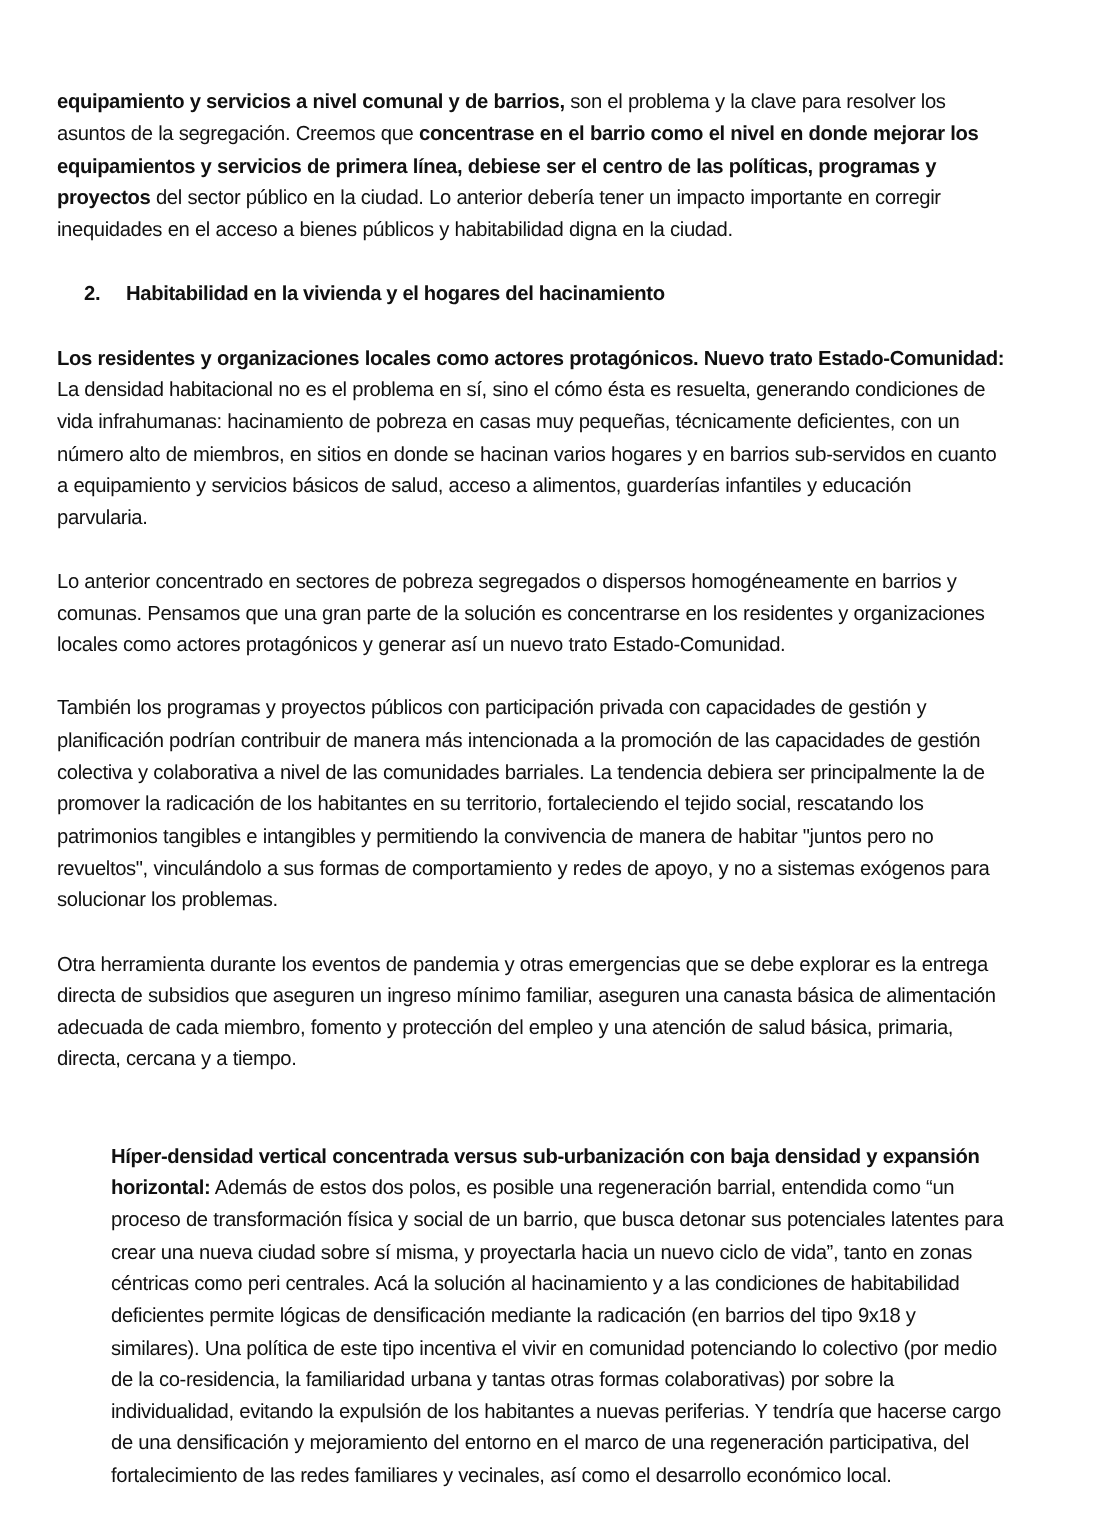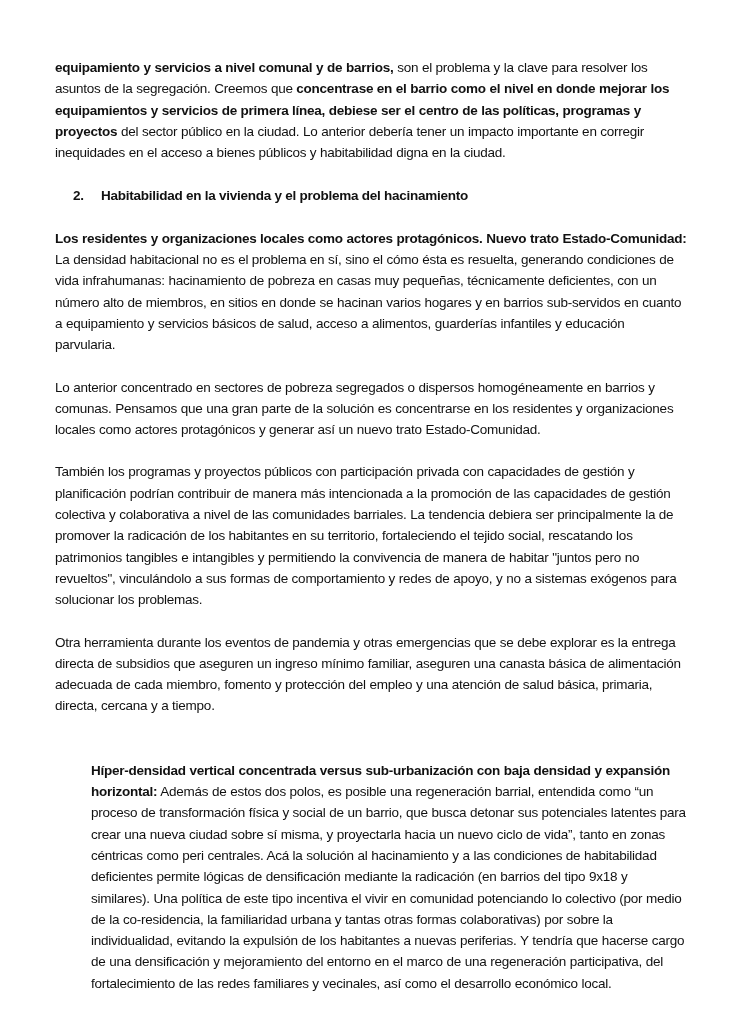--- a/index.html
+++ b/index.html
@@ -11,21 +11,21 @@
     position: relative;
     width: 737px;
     height: 1024px;
     background: #ffffff;
     color: #111111;
     font-family: "Liberation Sans", "DejaVu Sans", sans-serif;
     overflow: hidden;
     box-sizing: border-box;
   }
   .content {
-    padding: 57px 50px 0 55px;
+    padding: 57px 50px 0 38px;
     width: 632px;
     box-sizing: content-box;
   }
   .para {
     margin: 0 0 21px 0;
     font-size: 13.5px;
     letter-spacing: -0.25px;
     line-height: 21.3px;
     text-align: left;
     word-spacing: 0.2px;
@@ -54,21 +54,21 @@
 </head>
 <body>
 
 <div class="page">
   <div class="content">
 
     <p class="para"><span class="b">equipamiento y servicios a nivel comunal y de barrios,</span><span> son el problema y la clave para resolver los asuntos de la segregación. Creemos que </span><span class="b">concentrase en el barrio como el nivel en donde mejorar los equipamientos y servicios de primera línea, debiese ser el centro de las políticas, programas y proyectos</span><span> del sector público en la ciudad. Lo anterior debería tener un impacto importante en corregir inequidades en el acceso a bienes públicos y habitabilidad digna en la ciudad.</span></p>
 
     <div class="heading">
       <span class="num">2.</span>
-      <span class="htext">Habitabilidad en la vivienda y el problema del hacinamiento</span>
+      <span class="htext">Habitabilidad en la vivienda y el hogares del hacinamiento</span>
     </div>
 
     <p class="para"><span class="b">Los residentes y organizaciones locales como actores protagónicos. Nuevo trato Estado-Comunidad:</span><span> La densidad habitacional no es el problema en sí, sino el cómo ésta es resuelta, generando condiciones de vida infrahumanas: hacinamiento de pobreza en casas muy pequeñas, técnicamente deficientes, con un número alto de miembros, en sitios en donde se hacinan varios hogares y en barrios sub-servidos en cuanto a equipamiento y servicios básicos de salud, acceso a alimentos, guarderías infantiles y educación parvularia.</span></p>
 
     <p class="para"><span>Lo anterior concentrado en sectores de pobreza segregados o dispersos homogéneamente en barrios y comunas. Pensamos que una gran parte de la solución es concentrarse en los residentes y organizaciones locales como actores protagónicos y generar así un nuevo trato Estado-Comunidad.</span></p>
 
     <p class="para"><span>También los programas y proyectos públicos con participación privada con capacidades de gestión y planificación podrían contribuir de manera más intencionada a la promoción de las capacidades de gestión colectiva y colaborativa a nivel de las comunidades barriales. La tendencia debiera ser principalmente la de promover la radicación de los habitantes en su territorio, fortaleciendo el tejido social, rescatando los patrimonios tangibles e intangibles y permitiendo la convivencia de manera de habitar "juntos pero no revueltos", vinculándolo a sus formas de comportamiento y redes de apoyo, y no a sistemas exógenos para solucionar los problemas.</span></p>
 
     <p class="para"><span>Otra herramienta durante los eventos de pandemia y otras emergencias que se debe explorar es la entrega directa de subsidios que aseguren un ingreso mínimo familiar, aseguren una canasta básica de alimentación adecuada de cada miembro, fomento y protección del empleo y una atención de salud básica, primaria, directa, cercana y a tiempo.</span></p>
 

